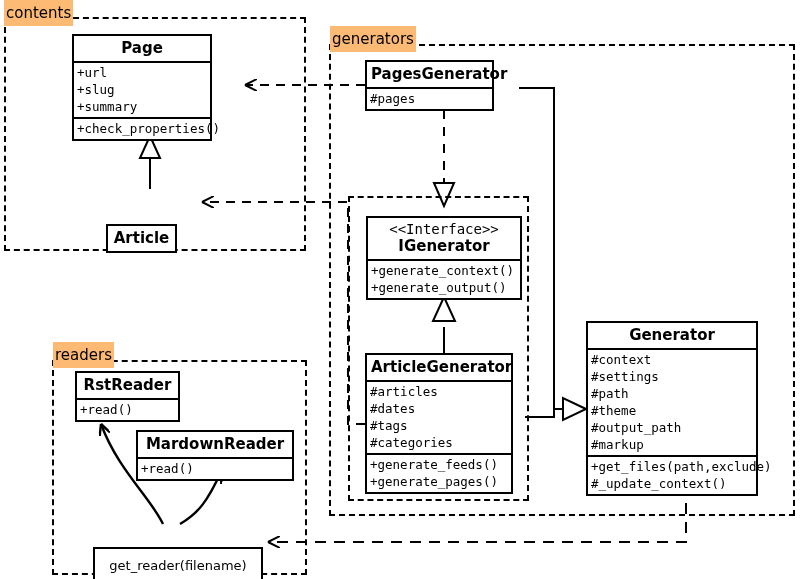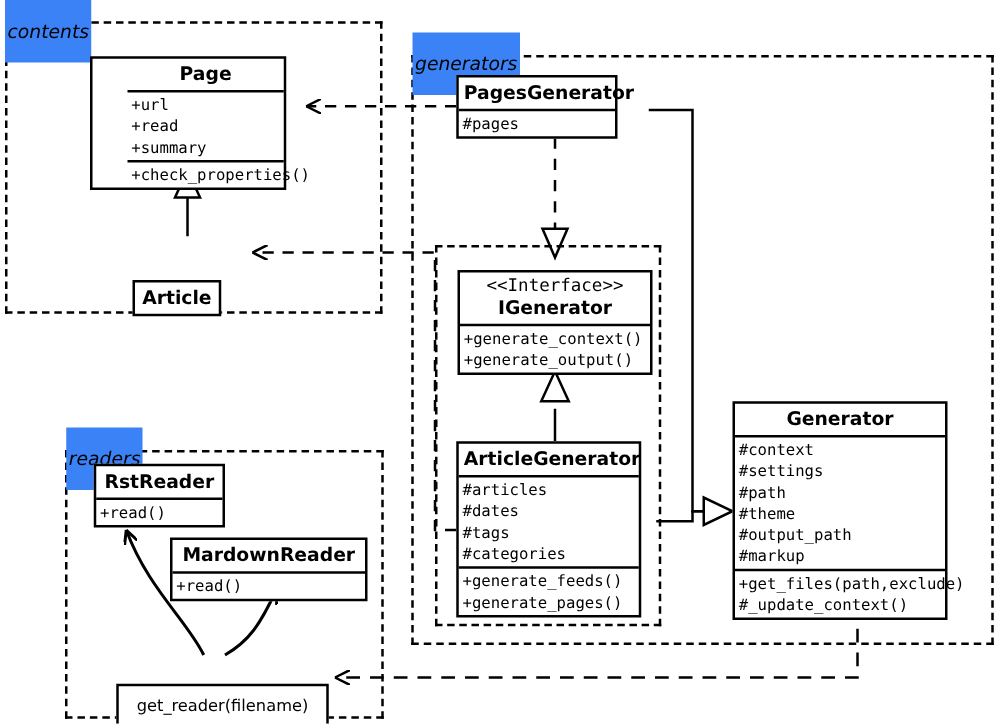--- a/index.html
+++ b/index.html
@@ -27,25 +27,24 @@
   .package {
     position: absolute;
     box-sizing: border-box;
     border: 2px dashed #000;
     background: transparent;
   }
   .package-label {
     position: absolute;
     font-size: 15px;
     color: #000;
-    background: #3b82f6;
-    padding: 16px 2px;
+    background: #fdba74;
+    padding: 4px 2px;
     white-space: nowrap;
     font-family: "DejaVu Sans", sans-serif;
-    font-style: italic;
   }
 
   
   .uml-class {
     position: absolute;
     box-sizing: border-box;
     border: 2px solid #000;
     background: #ffffff;
     font-family: "DejaVu Sans Mono", monospace;
     font-size: 12.5px;
@@ -164,25 +163,25 @@
   <div class="package-label" style="left:4px; top:0px;">contents</div>
 
   <div class="package" style="left:329px; top:44px; width:466px; height:472px;"></div>
   <div class="package-label" style="left:330px; top:26px;">generators</div>
 
   <div class="package" style="left:348px; top:196px; width:181px; height:305px; border-style:dashed;"></div>
 
   <div class="package" style="left:52px; top:360px; width:255px; height:215px;"></div>
   <div class="package-label" style="left:53px; top:342px;">readers</div>
 
-  <div class="uml-class" style="left:72px; top:45px; width:157px;padding-left:28px;">
+  <div class="uml-class" style="left:72px; top:34px; width:140px;">
     <div class="uml-name">Page</div>
     <div class="uml-compartment">
       <div class="uml-row">+url</div>
-      <div class="uml-row">+read</div>
+      <div class="uml-row">+slug</div>
       <div class="uml-row">+summary</div>
     </div>
     <div class="uml-compartment">
       <div class="uml-row">+check_properties()</div>
     </div>
   </div>
 
   <div class="uml-class" style="left:106px; top:189px; width:71px;margin-top:35px;">
     <div class="uml-name">Article</div>
   </div>

